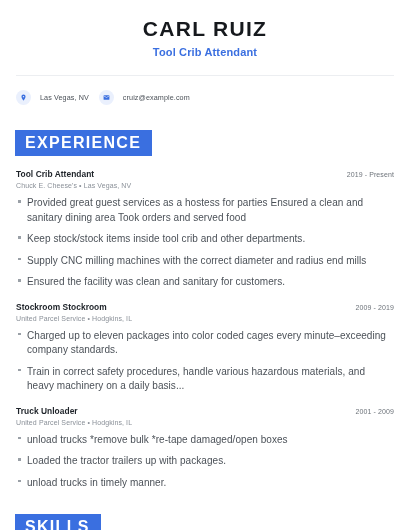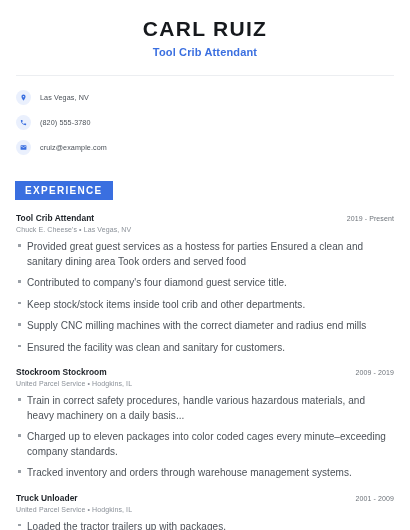--- a/index.html
+++ b/index.html
@@ -43,21 +43,21 @@
   .rule {
     margin-top: 17px;
     border-top: 1px solid #eceef1;
     height: 0;
   }
 
   
   .contact-list {
     margin-top: 14px;
     display: flex;
-    flex-direction: column;
+    flex-direction: row;
     gap: 10px;
   }
   .contact-row {
     display: flex;
     align-items: center;
     gap: 9px;
   }
   .contact-icon {
     width: 15px;
     height: 15px;
@@ -73,21 +73,21 @@
     font-size: 7.2px;
     color: #4b5158;
     letter-spacing: 0.1px;
   }
 
   
   .section-badge {
     display: inline-block;
     background: #3a6fe0;
     color: #ffffff;
-    font-size: 10px;
+    font-size: 16px;
     font-weight: bold;
     letter-spacing: 1.3px;
     padding: 4px 11px 4px 10px;
     margin-left: -1px;
   }
 
   .experience-section { margin-top: 25px; }
   .skills-section { margin-top: 24px; }
 
   
@@ -159,28 +159,20 @@
 
     <div class="contact-row">
       <span class="contact-icon">
         <svg width="7" height="7" viewBox="0 0 24 24" fill="#3a6fe0">
           <path d="M12 2C8.1 2 5 5.1 5 9c0 5.2 7 13 7 13s7-7.8 7-13c0-3.9-3.1-7-7-7zm0 9.5A2.5 2.5 0 1 1 12 6.5a2.5 2.5 0 0 1 0 5z"></path>
         </svg>
       </span>
       <span class="contact-text">Las Vegas, NV</span>
     </div>
 
-    <div class="contact-row">
-      <span class="contact-icon">
-        <svg width="7" height="7" viewBox="0 0 24 24" fill="#3a6fe0">
-          <path d="M6.6 10.8c1.4 2.8 3.8 5.1 6.6 6.6l2.2-2.2c.3-.3.7-.4 1-.2 1.2.4 2.4.6 3.6.6.6 0 1 .4 1 1V20c0 .6-.4 1-1 1C10.6 21 3 13.4 3 4c0-.6.4-1 1-1h3.5c.6 0 1 .4 1 1 0 1.3.2 2.5.6 3.6.1.4 0 .8-.2 1l-2.3 2.2z"></path>
-        </svg>
-      </span>
-      <span class="contact-text">(820) 555-3780</span>
-    </div>
 
     <div class="contact-row">
       <span class="contact-icon">
         <svg width="7" height="7" viewBox="0 0 24 24" fill="#3a6fe0">
           <path d="M20 4H4c-1.1 0-2 .9-2 2v12c0 1.1.9 2 2 2h16c1.1 0 2-.9 2-2V6c0-1.1-.9-2-2-2zm0 4.2-8 5-8-5V6l8 5 8-5v2.2z"></path>
         </svg>
       </span>
       <span class="contact-text">cruiz@example.com</span>
     </div>
 
@@ -192,47 +184,46 @@
     <div class="jobs">
 
       <div class="job">
         <div class="job-head">
           <span class="job-role">Tool Crib Attendant</span>
           <span class="job-dates">2019 - Present</span>
         </div>
         <div class="job-company">Chuck E. Cheese's • Las Vegas, NV</div>
         <ul class="bullets">
           <li>Provided great guest services as a hostess for parties Ensured a clean and sanitary dining area Took orders and served food</li>
-          <li>Contributed to company's four diamond guest service title.</li>
           <li>Keep stock/stock items inside tool crib and other departments.</li>
           <li>Supply CNC milling machines with the correct diameter and radius end mills</li>
           <li>Ensured the facility was clean and sanitary for customers.</li>
         </ul>
       </div>
 
       <div class="job">
         <div class="job-head">
           <span class="job-role">Stockroom Stockroom</span>
           <span class="job-dates">2009 - 2019</span>
         </div>
         <div class="job-company">United Parcel Service • Hodgkins, IL</div>
         <ul class="bullets">
+          <li>Charged up to eleven packages into color coded cages every minute–exceeding company standards.</li>
           <li>Train in correct safety procedures, handle various hazardous materials, and heavy machinery on a daily basis...</li>
-          <li>Charged up to eleven packages into color coded cages every minute–exceeding company standards.</li>
-          <li>Tracked inventory and orders through warehouse management systems.</li>
         </ul>
       </div>
 
       <div class="job">
         <div class="job-head">
           <span class="job-role">Truck Unloader</span>
           <span class="job-dates">2001 - 2009</span>
         </div>
         <div class="job-company">United Parcel Service • Hodgkins, IL</div>
         <ul class="bullets">
+          <li>unload trucks *remove bulk *re-tape damaged/open boxes</li>
           <li>Loaded the tractor trailers up with packages.</li>
           <li>unload trucks in timely manner.</li>
         </ul>
       </div>
 
     </div>
   </div>
 
   <div class="skills-section">
     <div class="section-badge">SKILLS</div>

